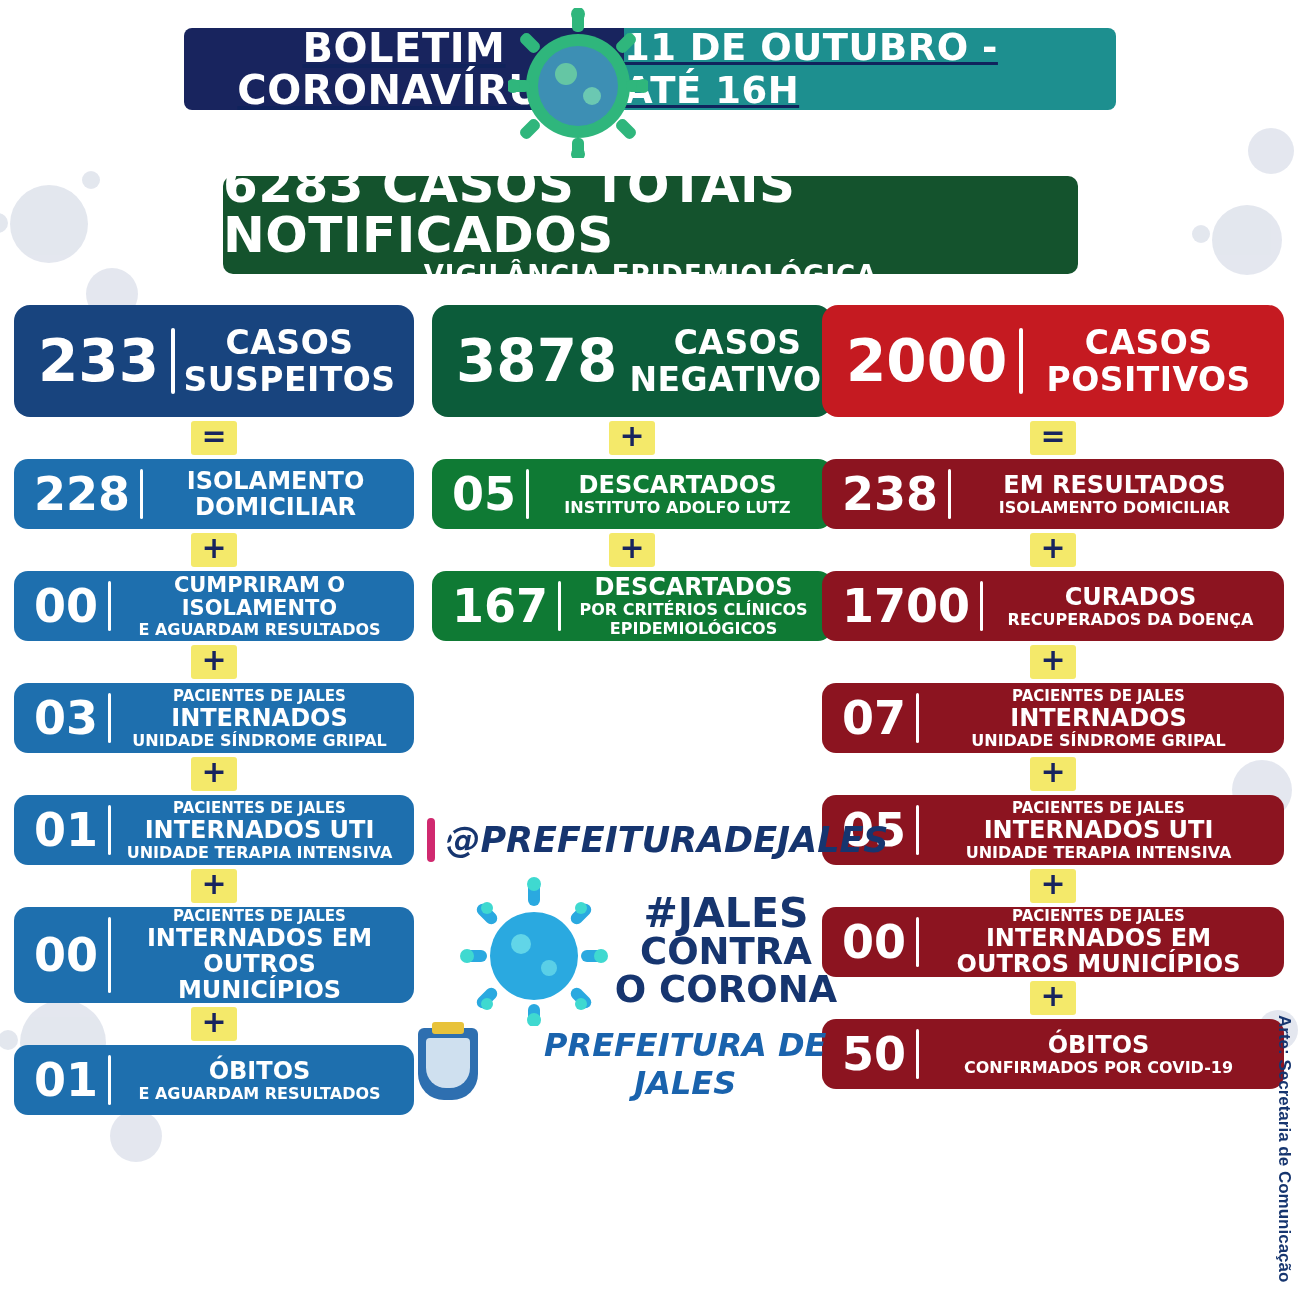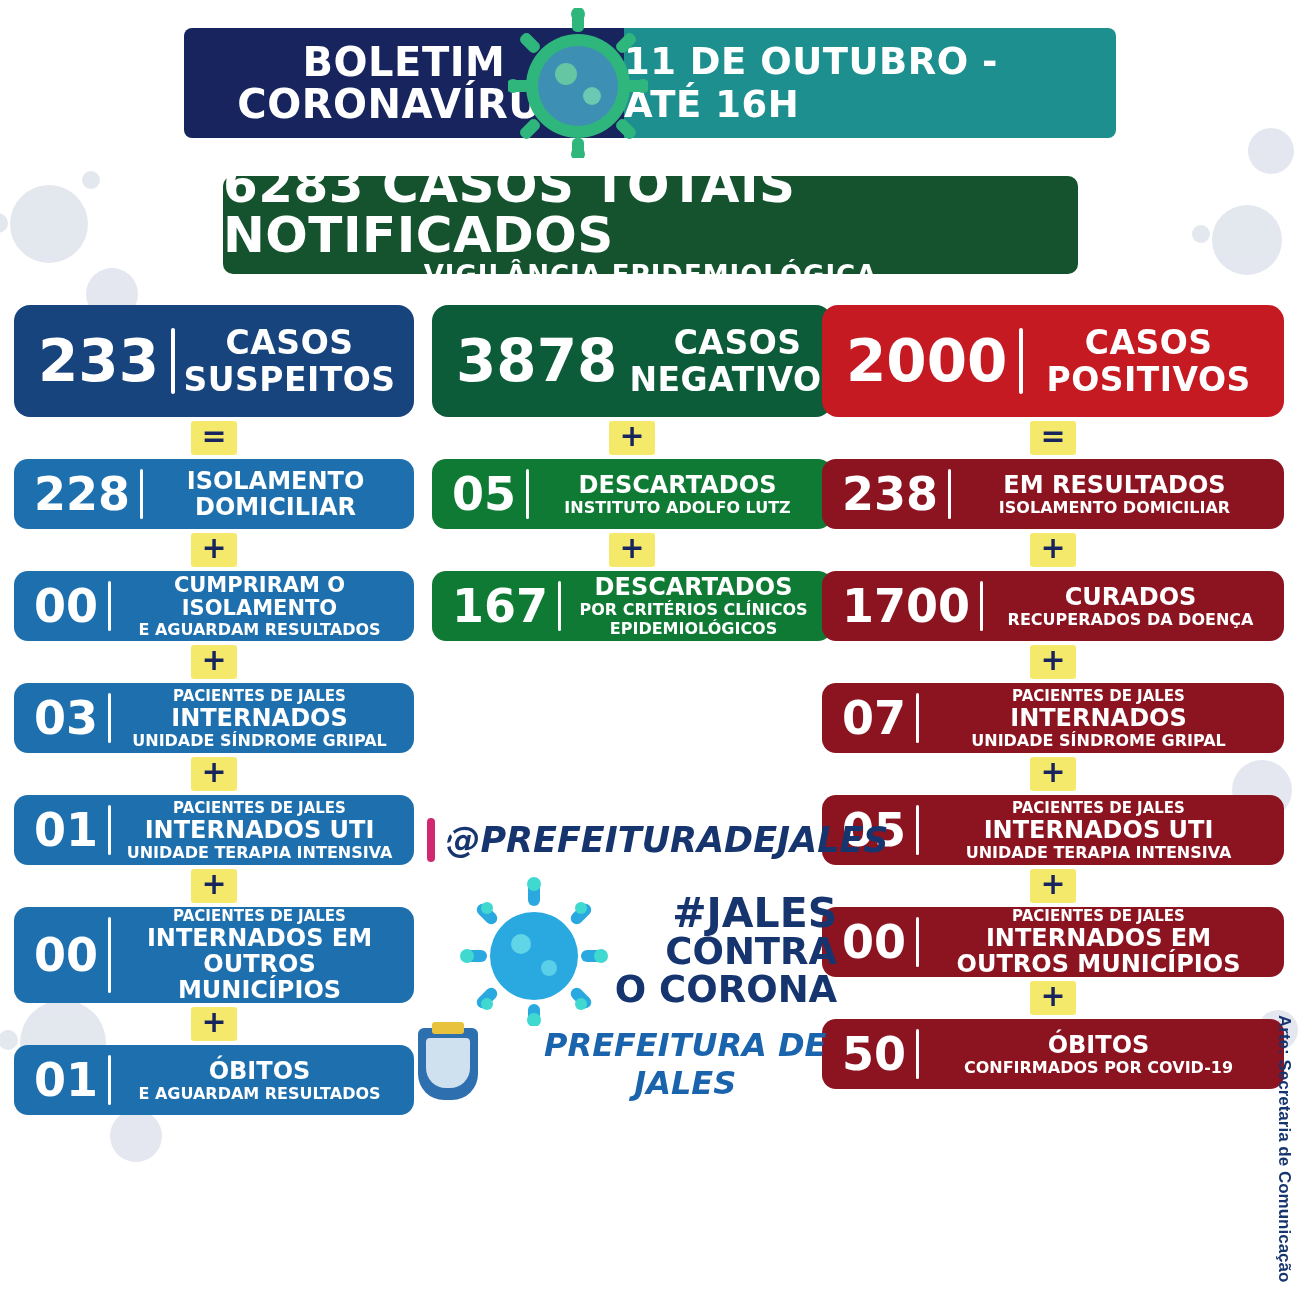--- a/index.html
+++ b/index.html
@@ -21,21 +21,21 @@
   .v3{width:70px;height:70px;left:1212px;top:205px;}
   .v3:before{width:18px;height:18px;left:-20px;top:20px;}
   .v4{width:46px;height:46px;left:1248px;top:128px;}
   .v5{width:60px;height:60px;left:1232px;top:760px;}
   .v6{width:86px;height:86px;left:20px;top:1000px;}
   .v6:before{width:20px;height:20px;left:-22px;top:30px;}
   .v7{width:52px;height:52px;left:110px;top:1110px;}
   .v8{width:40px;height:40px;left:1258px;top:1010px;}
 
   
-  .header{position:absolute;left:184px;top:28px;width:932px;height:110px;display:flex;}
+  .header{position:absolute;left:184px;top:28px;width:932px;height:82px;display:flex;text-decoration:underline;}
   .header-left{background:#18245e;width:440px;display:flex;align-items:center;justify-content:center;
     border-radius:8px 0 0 8px;}
   .header-left .ttl{color:#ffffff;font-weight:bold;font-size:40px;line-height:42px;letter-spacing:.5px;
     text-align:center;font-family:"DejaVu Sans", sans-serif;}
   .header-right{background:#1d8f8f;flex:1;display:flex;align-items:center;justify-content:flex-end;
     border-radius:0 8px 8px 0;padding-right:34px;}
   .header-right .ttl{color:#ffffff;font-weight:bold;font-size:37px;letter-spacing:.5px;
     font-family:"DejaVu Sans", sans-serif;}
   .virus-logo{position:absolute;left:508px;top:8px;width:140px;height:150px;}
 
@@ -86,21 +86,21 @@
   .brand{position:absolute;left:418px;top:818px;width:460px;text-align:center;}
   .insta-line{display:flex;align-items:center;justify-content:center;gap:10px;padding-left:20px;}
   .insta-icon{width:44px;height:44px;border-radius:12px;border:4px solid #d0296f;position:relative;box-sizing:border-box;
     background:linear-gradient(45deg,#f9d423,#e8437c 55%,#6a42c1);}
   .insta-icon:before{content:"";position:absolute;width:18px;height:18px;border:4px solid #ffffff;border-radius:50%;
     left:7px;top:7px;box-sizing:border-box;}
   .insta-icon:after{content:"";position:absolute;width:6px;height:6px;background:#ffffff;border-radius:50%;right:5px;top:5px;}
   .insta-handle{font-style:italic;font-weight:bold;font-size:35px;color:#16356f;font-family:"DejaVu Sans", sans-serif;}
   .hash-wrap{display:flex;align-items:center;justify-content:center;margin-top:14px;gap:6px;}
   .hash-virus{width:150px;height:150px;position:relative;flex:0 0 auto;}
-  .hash-text{text-align:right;}
+  .hash-text{text-align:center;}
   .hash-text .l1{font-weight:bold;font-size:41px;line-height:40px;color:#16356f;font-family:"DejaVu Sans", sans-serif;}
   .hash-text .l2{font-weight:bold;font-size:37px;line-height:38px;color:#16356f;font-family:"DejaVu Sans", sans-serif;}
   .hash-text .l3{font-weight:bold;font-size:37px;line-height:38px;color:#16356f;font-family:"DejaVu Sans", sans-serif;}
   .pref-line{display:flex;align-items:center;justify-content:center;gap:14px;}
   .crest{width:62px;height:72px;background:#2e6fb0;border-radius:6px 6px 26px 26px;position:relative;}
   .crest:before{content:"";position:absolute;left:8px;top:10px;right:8px;bottom:12px;background:#cfe0ef;border-radius:4px 4px 20px 20px;}
   .crest:after{content:"";position:absolute;left:14px;top:-6px;right:14px;height:12px;background:#e8c23a;border-radius:3px;}
   .pref-text{font-style:italic;font-weight:bold;font-size:32px;color:#1a63ad;font-family:"DejaVu Sans", sans-serif;}
 
   

